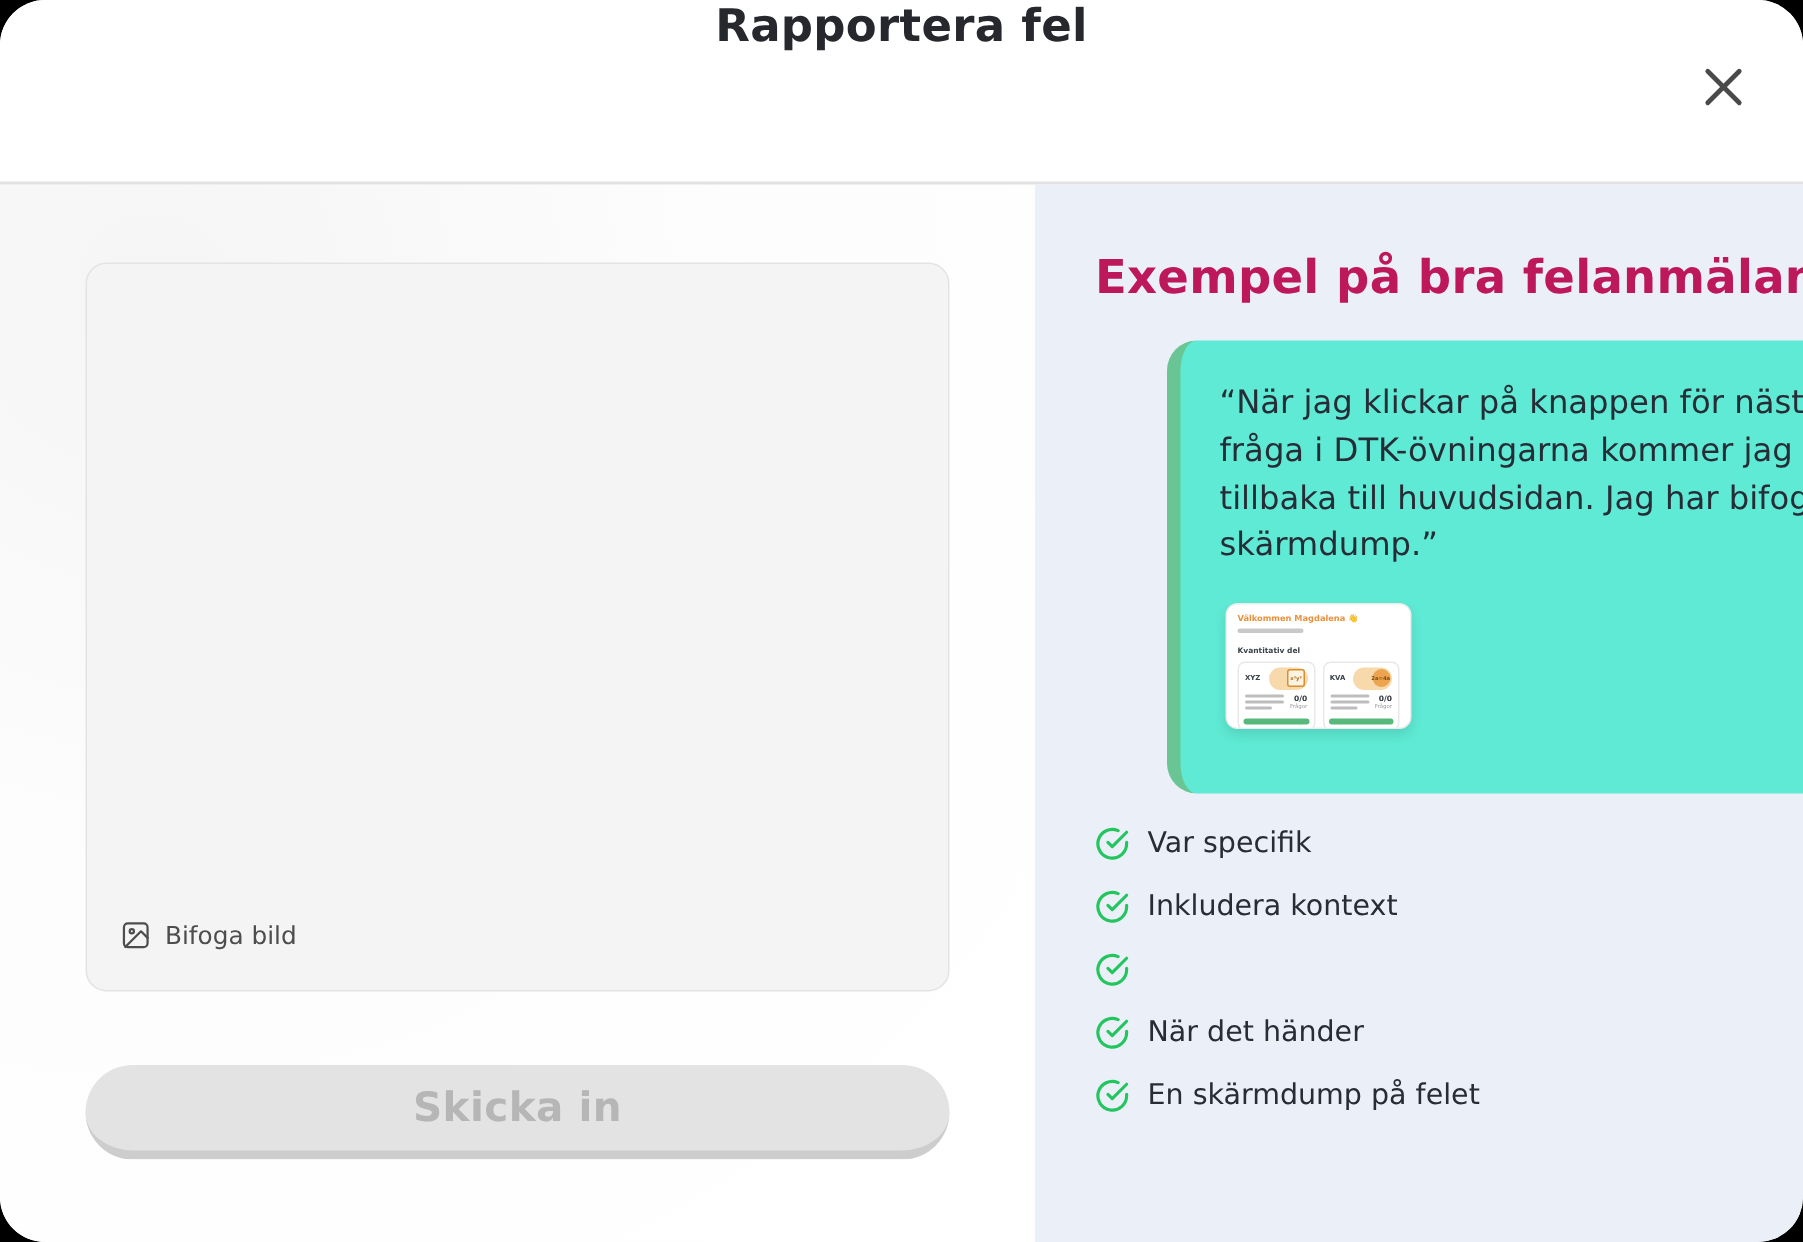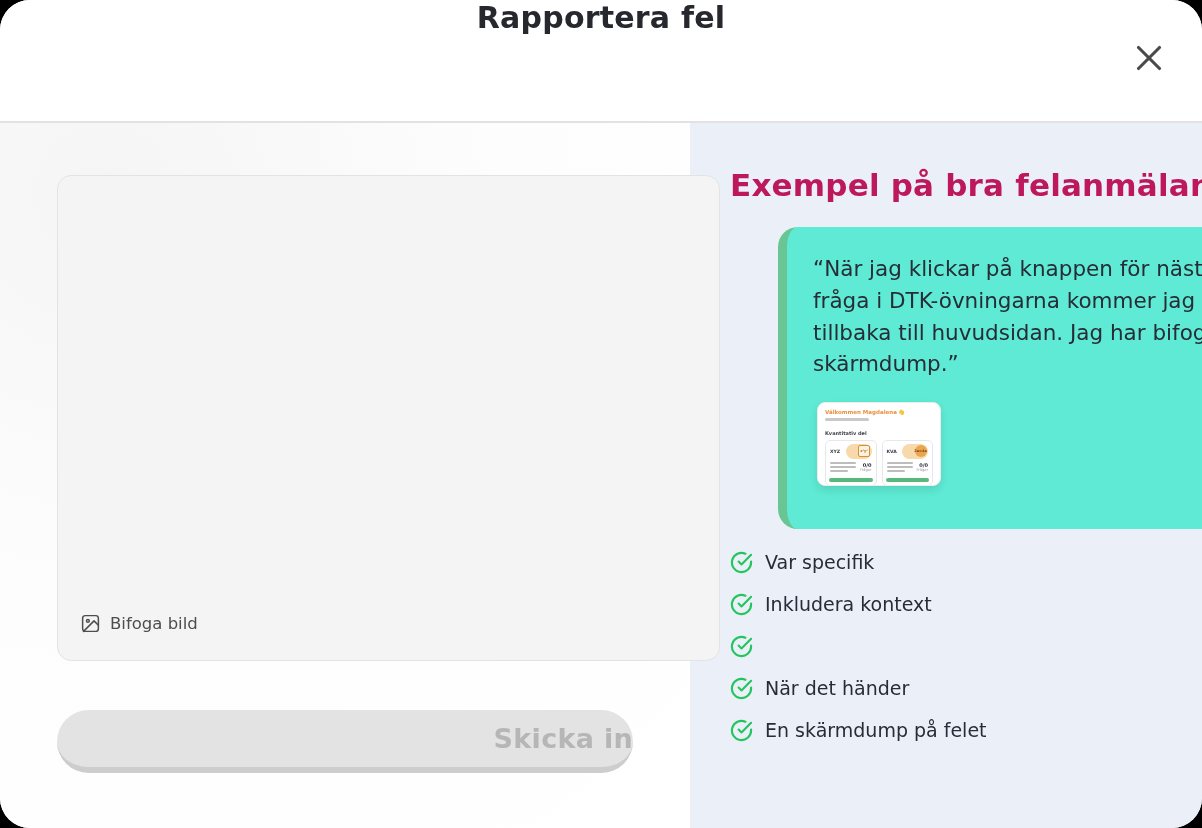--- a/index.html
+++ b/index.html
@@ -34,21 +34,21 @@
   
   .modal-body { flex: 1; display: flex; min-height: 0; }
 
   .left-pane {
     width: 690px; flex: 0 0 690px;
     background: radial-gradient(circle at 15% 10%, #f5f5f5 0%, #fdfdfd 45%, #ffffff 100%);
     padding: 52px 57px 0 57px;
   }
   .compose-box {
     position: relative;
-    width: 663px; height: 486px;
+    width: 576px; height: 486px;
     background: #f4f4f4;
     border: 1.5px solid #e3e3e3;
     border-radius: 14px;
     text-decoration: underline;
   }
   .attach-btn {
     position: absolute; left: 22px; bottom: 26px;
     display: flex; align-items: center; gap: 9px;
     background: transparent; border: none; cursor: pointer;
     color: #4d4d4d; font-size: 16.5px; font-family: inherit;
@@ -58,21 +58,20 @@
   .submit-btn {
     margin-top: 49px;
     width: 576px; height: 63px;
     background: #e3e3e3;
     border: none;
     border-bottom: 6px solid #cdcdcd;
     border-radius: 36px;
     font-family: inherit;
     font-size: 27px; font-weight: 700; color: #b6b6b6;
     letter-spacing: 0.3px;
-    text-align: right;
   }
 
   .right-pane {
     flex: 1;
     background: #eaeff8;
     padding: 44px 40px 0 40px;
   }
   .section-heading {
     font-size: 31px; font-weight: 700; color: #be185d;
     letter-spacing: 0.2px;

